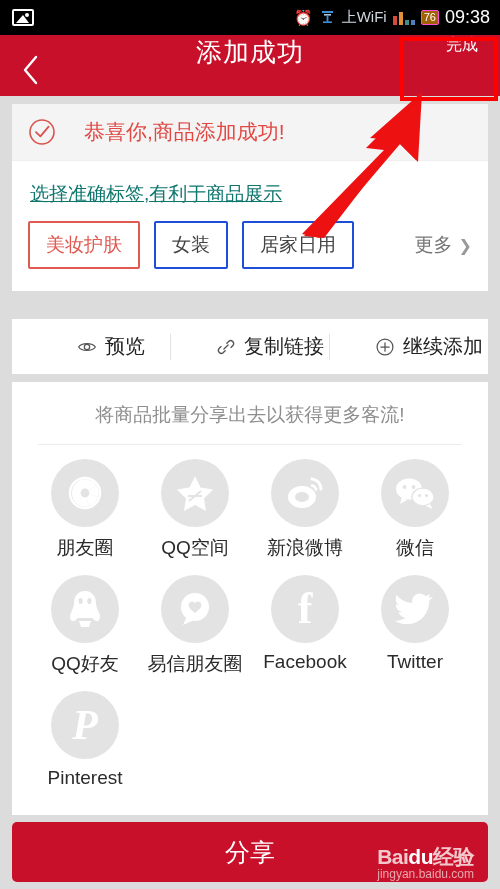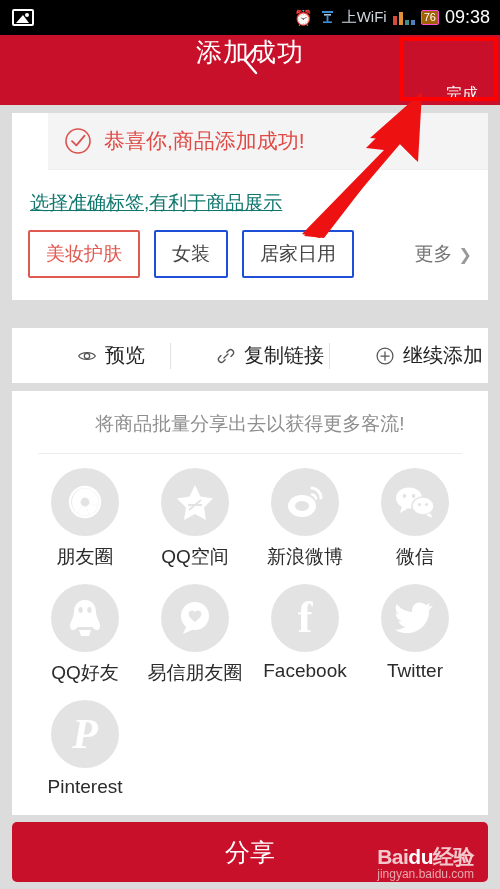--- a/index.html
+++ b/index.html
@@ -43,22 +43,22 @@
   .signal i.b3{height:5px;background:#3c8f8f;}
   .signal i.b4{height:5px;background:#4f7fbf;}
   .battery{
     border:1px solid #ff4fd8;border-radius:2px;background:#a16207;color:#fff;
     font-size:11px;line-height:13px;padding:0 2px;font-weight:normal;
   }
   .clock{ font-size:18px; }
 
   
   .header {
-    height:70px; background:#c8102a; color:#fff;
-    display:flex; align-items:center; position:relative;flex-direction:column;
+    height:61px; background:#c8102a; color:#fff;
+    display:flex; position:relative;
   }
   .back-btn {
     width:60px; height:70px; display:flex; align-items:center; justify-content:center;
     font-size:28px; font-weight:300; color:#fff;
   }
   .header-title {
     position:absolute; left:0; right:0; text-align:center;
     font-size:26px; letter-spacing:1px; pointer-events:none;
   }
   .done-btn {
@@ -68,21 +68,21 @@
 
   
   .page { padding:0; }
   .card {
     background:#fff; margin:8px 12px 0 12px;
   }
 
   
   .success-row {
     background:#f4f4f4; display:flex; align-items:center;
-    padding:14px 16px; gap:12px; border-bottom:1px solid #eee;margin-left:36px;
+    padding:14px 16px; gap:28px; border-bottom:1px solid #eee;
   }
   .check-ic { width:28px; height:28px; flex:0 0 28px; }
   .success-text { color:#e04a45; font-size:21px; }
   .hint-text { padding:20px 18px 6px 18px; color:#0f766e; font-size:19px;text-decoration:underline; }
   .tag-row { display:flex; align-items:center; padding:8px 16px 22px 16px; gap:14px; }
   .tag {
     border:2px solid #1d4ed8; color:#444; font-size:19px;
     padding:9px 16px; background:#fff; border-radius:2px; white-space:nowrap;
   }
   .tag.sel { border-color:#e05a52; color:#e05a52; }

